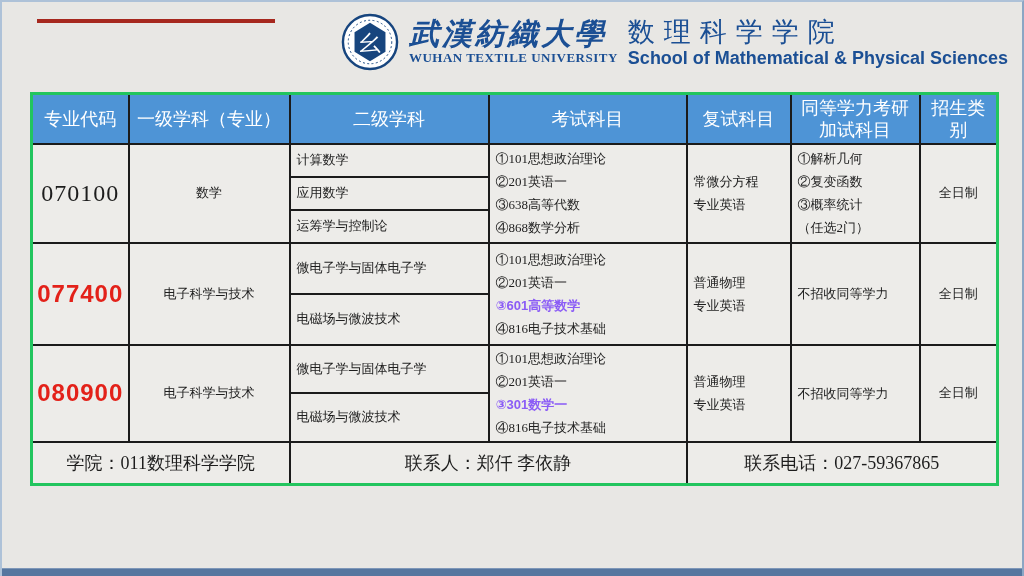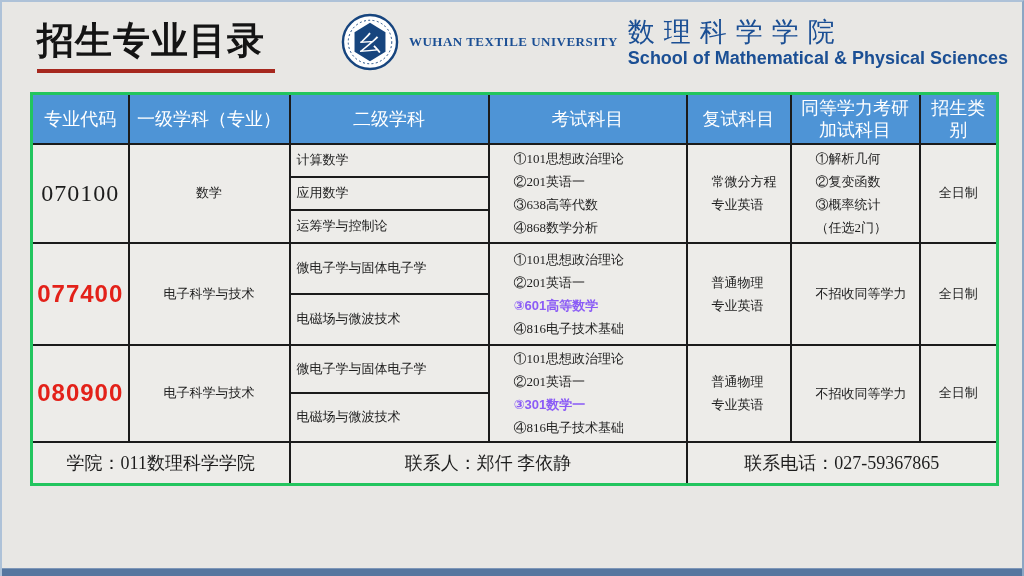--- a/index.html
+++ b/index.html
@@ -62,49 +62,49 @@
   }
   td{
     background:#edece9; color:#1d1d1d; font-size:13px;
     vertical-align:middle; padding:1px 2px;
   }
   td.center{ text-align:center; }
   td.left{ text-align:left; padding-left:6px; }
   tr.hA{ height:33px; } tr.hB{ height:51px; }
   tr.hC1{ height:48px; } tr.hC2{ height:49px; }
   tr.hF{ height:43px; }
-  .line{ line-height:23px;margin-left:18px; }
+  .line{ line-height:23px; }
   .code{ font-size:24px; letter-spacing:1px; }
   .code.red{
     color:#e32119; font-weight:bold;
     font-family:"Liberation Sans","DejaVu Sans",sans-serif;
     margin-top:22px;
   }
   .hl{
     color:#8b5cf6; font-weight:bold;
     font-family:"Liberation Sans","DejaVu Sans",sans-serif;
   }
   td.footer-cell{ text-align:center; font-size:18px; }
 </style>
 </head>
 <body>
 
 <div class="title-block">
-  <h1>招生专业目录</h1>
   <div class="title-underline"></div>
 </div>
 
 <div class="logo-block">
   <svg class="seal" viewBox="0 0 60 60">
     <circle cx="30" cy="30" r="28" fill="#ffffff" stroke="#17457e" stroke-width="2.5"></circle>
     <circle cx="30" cy="30" r="22.5" fill="none" stroke="#17457e" stroke-width="1" stroke-dasharray="2 2.5"></circle>
     <polygon points="30,10 46,20 46,40 30,50 14,40 14,20" fill="#17457e"></polygon>
     <text x="30" y="38" text-anchor="middle" font-size="22" fill="#ffffff" font-family="'Liberation Serif',serif">幺</text>
   </svg>
   <div>
+    <div class="uni-cn">武漢紡織大學</div>
     <div class="uni-en">WUHAN TEXTILE UNIVERSITY</div>
   </div>
   <div>
     <div class="school-cn">数理科学学院</div>
     <div class="school-en">School of Mathematical &amp; Physical Sciences</div>
   </div>
 </div>
 
 <div class="table-wrap">
 <table>

